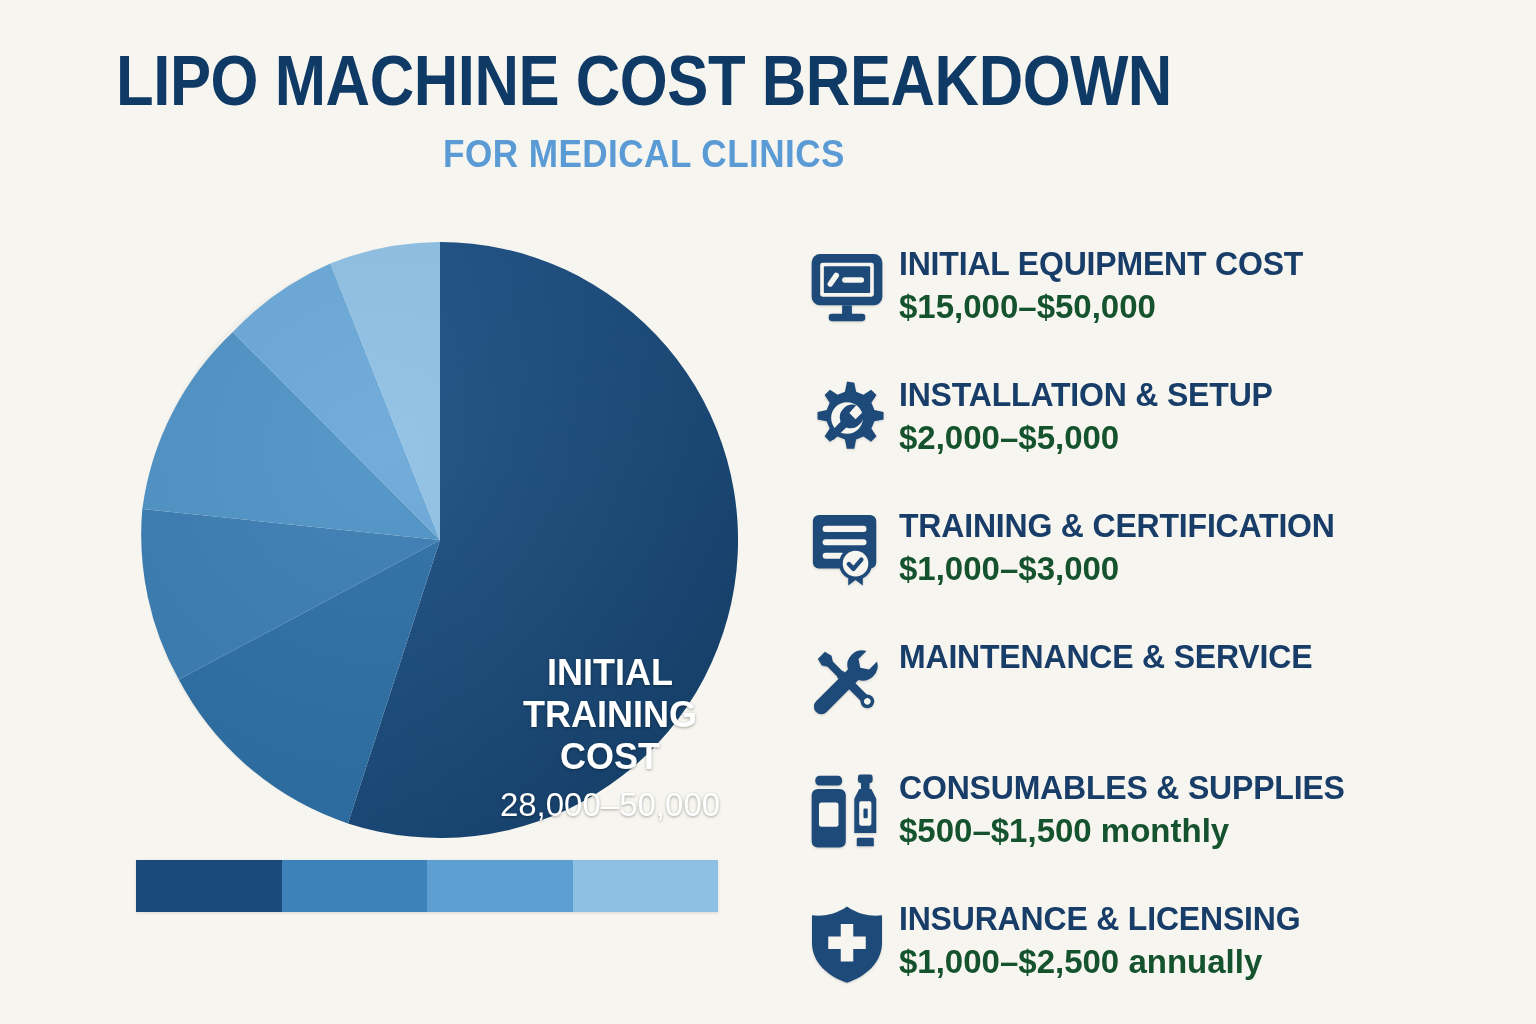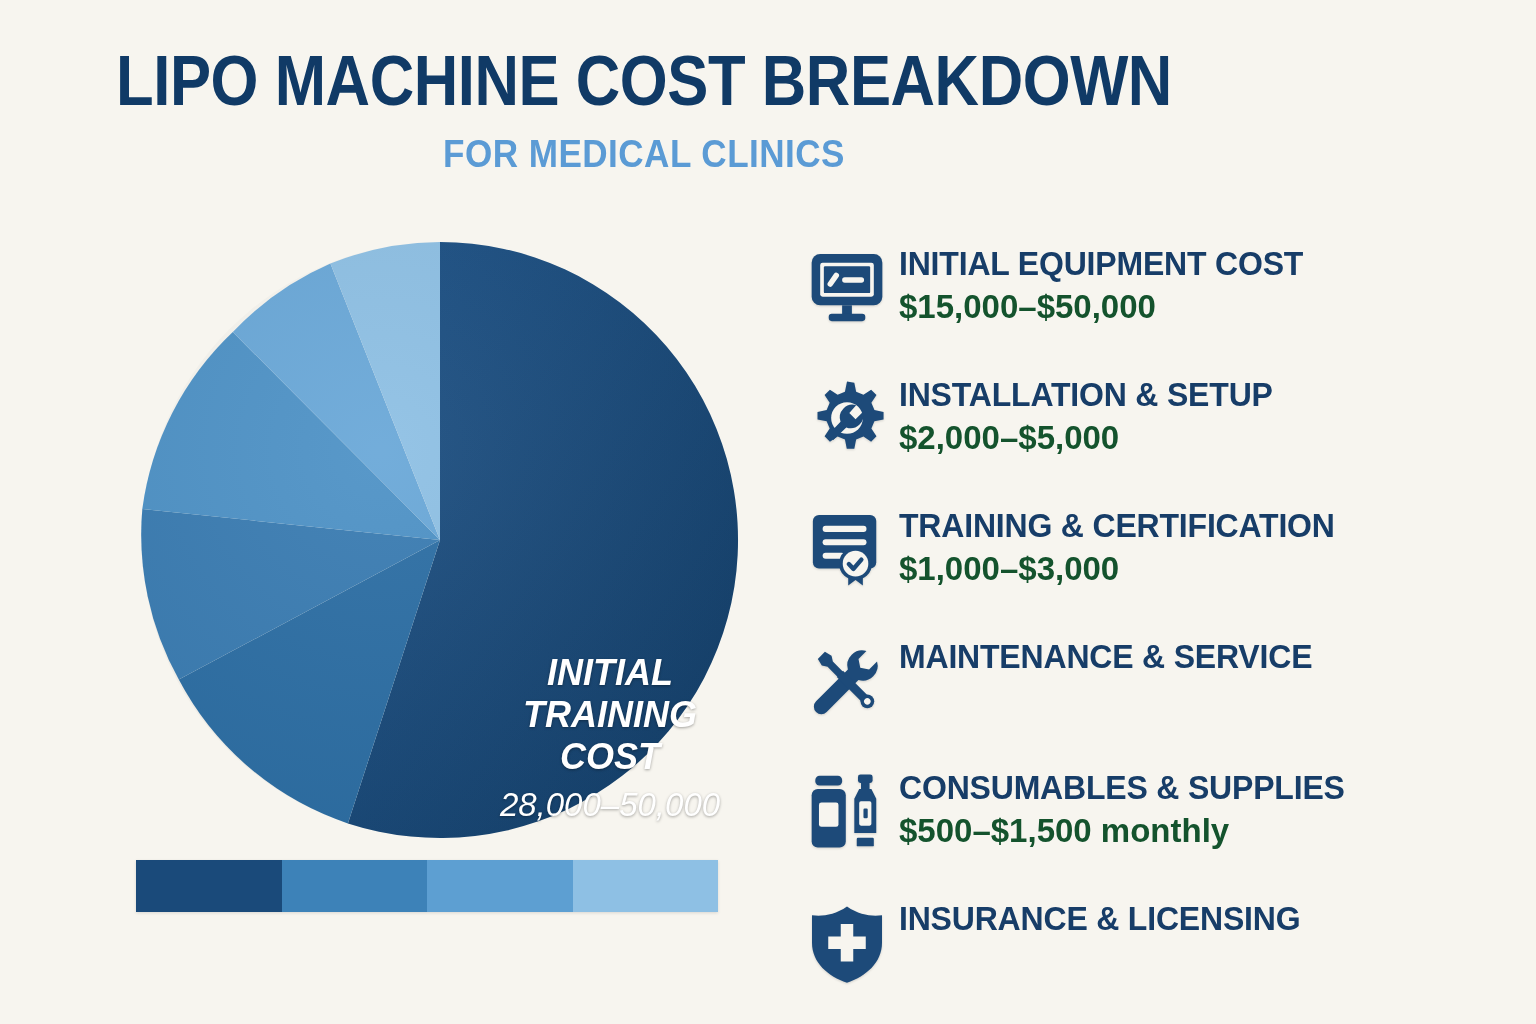--- a/index.html
+++ b/index.html
@@ -24,21 +24,21 @@
     letter-spacing:0.5px; margin-top:16px;
     transform:scaleX(0.9); transform-origin:center top;
     white-space:nowrap;
   }
 
   
   #pie-panel { position:absolute; left:120px; top:222px; width:640px; height:700px; }
   #pie-svg { position:absolute; left:0; top:0; }
   #pie-label {
     position:absolute; left:345px; top:430px; width:290px;
-    text-align:center; color:#ffffff; pointer-events:none;font-style:italic;
+    text-align:center; color:#ffffff; pointer-events:none;
   }
   #pie-label .l-name {
     font-size:36px; font-weight:bold; line-height:1.16;
     text-shadow:0 1px 3px rgba(0,0,0,0.35);
   }
   #pie-label .l-val {
     font-size:33px; font-weight:normal; margin-top:9px;
     text-shadow:0 1px 3px rgba(0,0,0,0.35);
   }
 
@@ -214,16 +214,17 @@
 
   <div class="legend-item">
     <div class="legend-icon">
       <svg width="80" height="82" viewBox="0 0 64 64" fill="#1d4a79">
         <path d="M32 2 C22 9 12 10 4 9 l0 22 C4 47 17 58 32 63 47 58 60 47 60 31 l0-22 C52 10 42 9 32 2 Z"></path>
         <path d="M27 16 l10 0 0 10 10 0 0 10 -10 0 0 10 -10 0 0-10 -10 0 0-10 10 0 Z" fill="#f7f5ef"></path>
       </svg>
     </div>
     <div class="legend-text">
       <div class="legend-title">INSURANCE &amp; LICENSING</div>
+      <div class="legend-value">$1,000–$2,500 annually</div>
     </div>
   </div>
 
 </div>
 
 </body></html>

